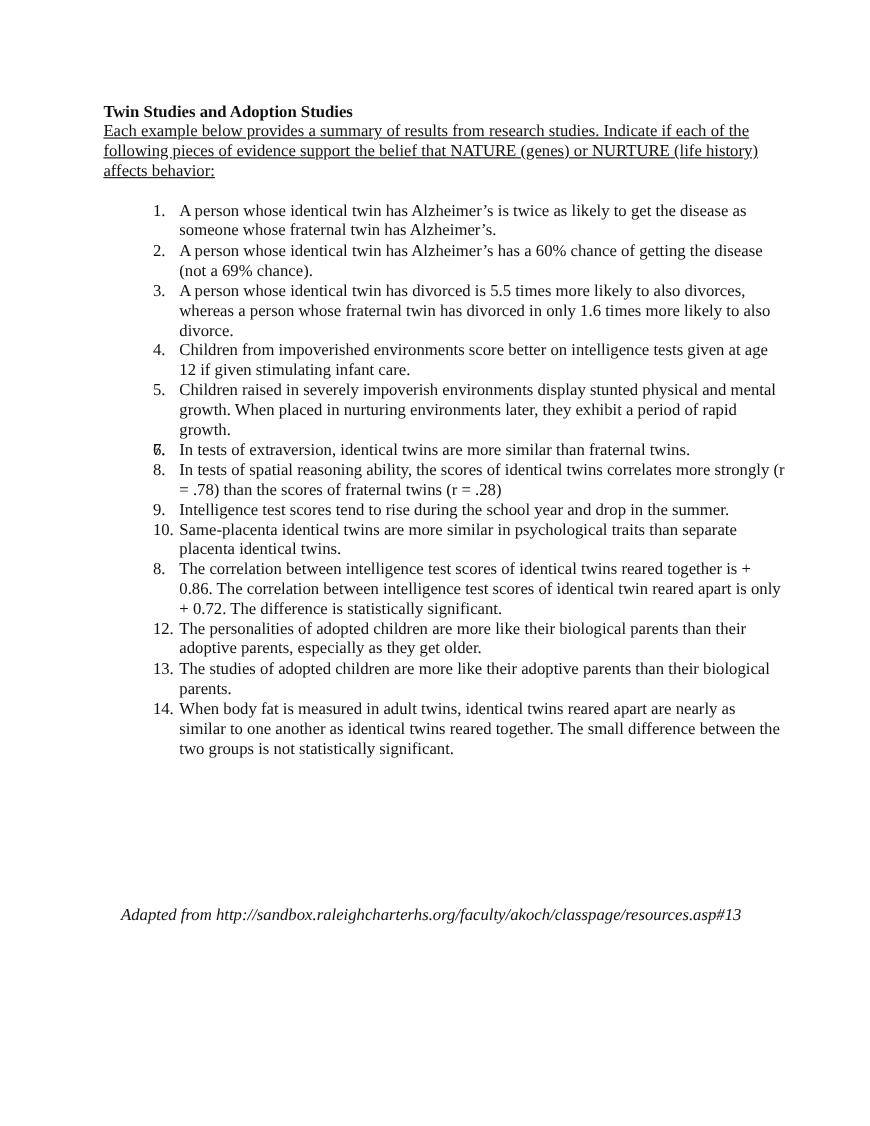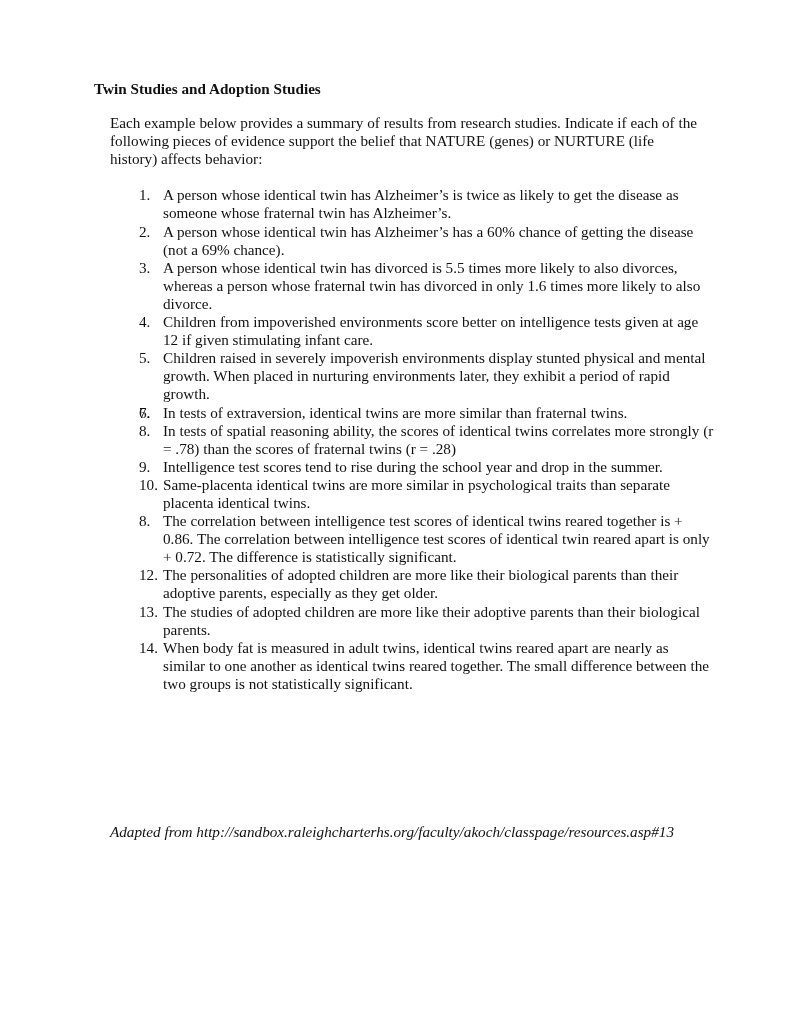--- a/index.html
+++ b/index.html
@@ -13,29 +13,30 @@
       position: relative;
       overflow: hidden;
       font-family: "Liberation Serif", "DejaVu Serif", serif;
       color: #111111;
       font-size: 15.2px;
       line-height: 18.1px;
     }
     .page {
       position: absolute;
       left: 94px;
-      top: 80px;
+      top: 93px;
       width: 620px;
     }
     .title {
       font-weight: bold;
       margin: 0;
     }
     .intro {
-      margin: 16px;
+      margin: 0;
+      text-decoration: underline;
     }
     .list {
       list-style: none;
       margin: 18px 0 0 0;
       padding: 0;
     }
     .list-item {
       position: relative;
       padding-left: 69px;
       margin: 0;

